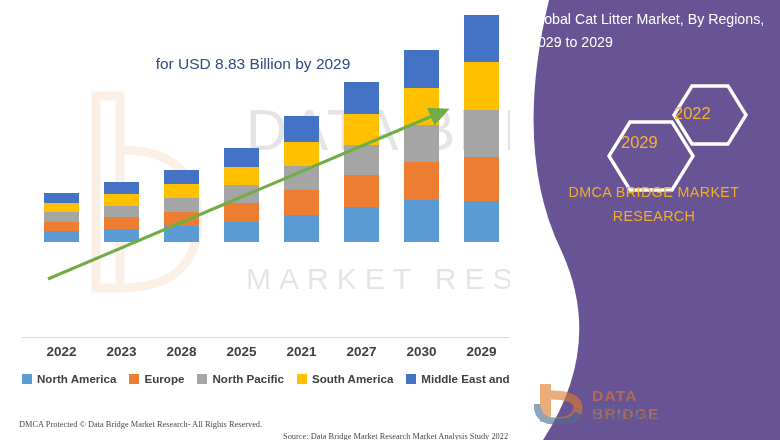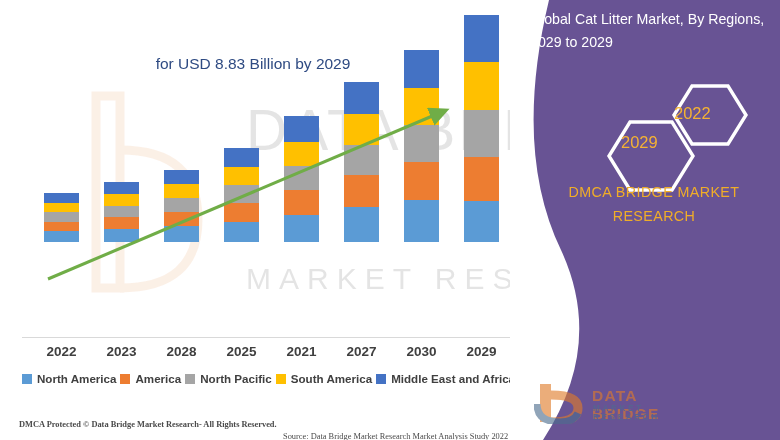--- a/index.html
+++ b/index.html
@@ -91,21 +91,21 @@
     color: #404040;
   }
 
   
   .legend {
     position: absolute;
     left: 22px; top: 372px;
     width: 500px;
     display: flex;
     align-items: center;
-    gap: 4px;
+    gap: 13px;
     flex-wrap: nowrap;
   }
   .legend-item { display: flex; align-items: center; gap: 5px; }
   .legend-swatch { width: 10px; height: 10px; flex: none; }
   .legend-label {
     font-size: 11.6px;
     font-weight: bold;
     color: #404040;
     white-space: nowrap;
   }
@@ -120,21 +120,21 @@
     width: 540px;
     height: 26px;
   }
   .footer-text {
     position: absolute;
     font-family: "Liberation Serif", serif;
     font-size: 8.4px;
     color: #4a4a4a;
     white-space: nowrap;
   }
-  .footer-dmca { left: 19px; top: 6px; font-weight: bold; }
+  .footer-dmca { left: 19px; top: 6px; }
   .footer-source { left: 283px; top: 18px; }
 
   
   .panel {
     position: absolute;
     right: 0; top: 0;
     width: 270px; height: 440px;
     background: #685394;
     overflow: hidden;
   }
@@ -302,21 +302,21 @@
       <div class="xlabel" style="left: 456.5px;">2029</div>
     </div>
 
   <div class="legend" id="legend">
       <div class="legend-item">
         <span class="legend-swatch" style="background: rgb(91, 155, 213);"></span>
         <span class="legend-label">North America</span>
       </div>
       <div class="legend-item">
         <span class="legend-swatch" style="background: rgb(237, 125, 49);"></span>
-        <span class="legend-label">America</span>
+        <span class="legend-label">Europe</span>
       </div>
       <div class="legend-item">
         <span class="legend-swatch" style="background: rgb(165, 165, 165);"></span>
         <span class="legend-label">North Pacific</span>
       </div>
       <div class="legend-item">
         <span class="legend-swatch" style="background: rgb(255, 192, 0);"></span>
         <span class="legend-label">South America</span>
       </div>
       <div class="legend-item">

